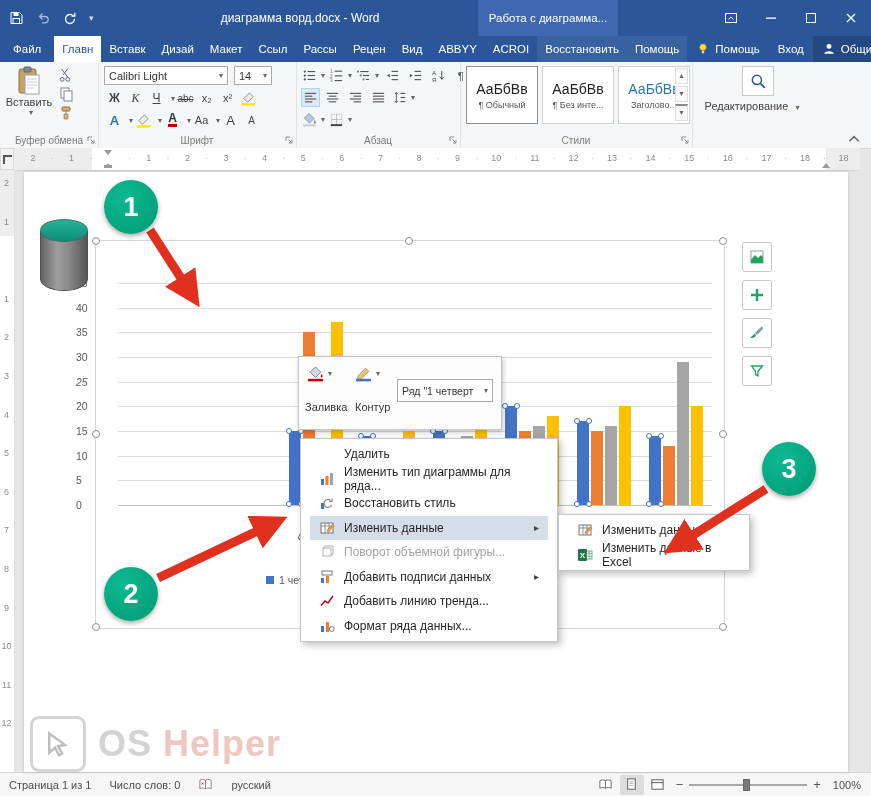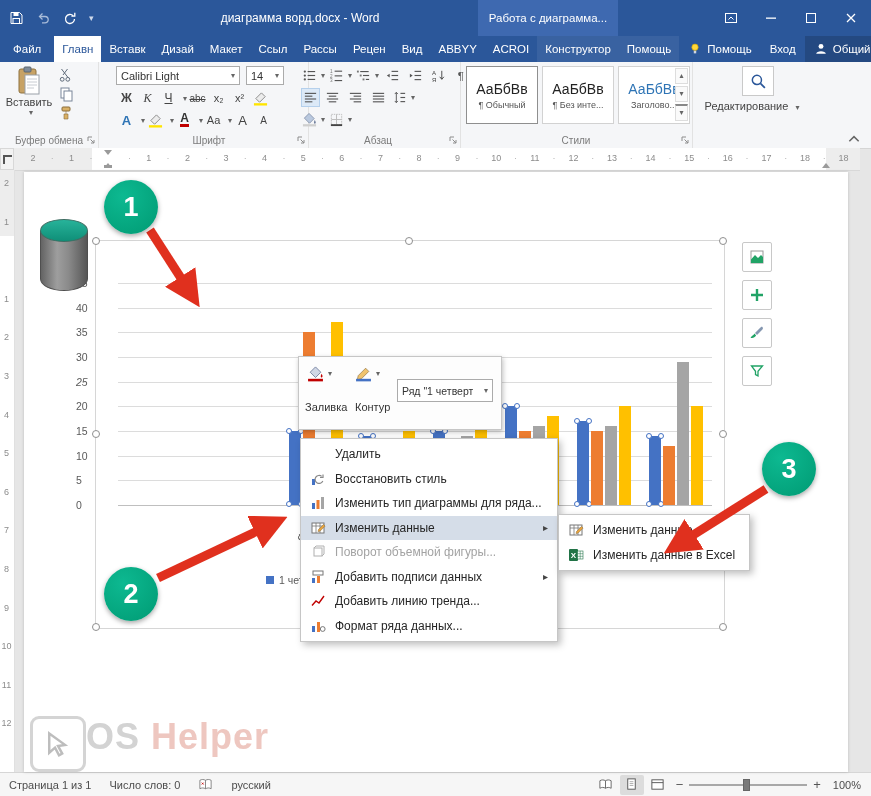--- a/index.html
+++ b/index.html
@@ -118,36 +118,36 @@
               border-radius:2px;display:flex;align-items:center;justify-content:center;}
   .chart-sbtn .ico{width:16px;height:16px;}
   
   #minibar{position:absolute;left:298px;top:356px;width:202px;height:72px;background:#fdfdfd;border:1px solid #c6c6c6;
            box-shadow:1px 2px 5px rgba(0,0,0,.25);}
   .mb-iconbtn{position:absolute;display:flex;align-items:center;}
   .mb-iconbtn .ico{width:17px;height:17px;}
   .mb-label{position:absolute;font-size:11px;color:#333;}
   #series-combo{left:98px;top:22px;width:96px;height:23px;font-size:10.5px;}
   
-  .menu{background:#fff;border:1px solid #c6c6c6;box-shadow:3px 3px 7px rgba(0,0,0,.25);padding:3px 0;box-sizing:border-box;}
+  .menu{background:#fff;border:1px solid #c6c6c6;box-shadow:3px 3px 7px rgba(0,0,0,.25);padding:3px 9px;box-sizing:border-box;}
   #ctxmenu{position:absolute;left:300px;top:438px;width:258px;}
   #submenu{position:absolute;left:558px;top:514px;width:192px;}
   .ctxitem{height:24.5px;display:flex;align-items:center;padding-left:34px;position:relative;font-size:12px;color:#262626;}
   .ctxitem.hl{background:#d5dde8;}
   .ctxitem.dis{color:#a3a3a3;}
   .micon{position:absolute;left:9px;top:4px;width:16px;height:16px;display:inline-flex;}
   .micon svg{width:100%;height:100%;}
   .subarrow{position:absolute;right:9px;font-size:10px;color:#444;}
   
   #arrows{position:absolute;left:0;top:0;width:871px;height:796px;pointer-events:none;z-index:50;}
   #callouts{position:absolute;left:0;top:0;width:0;height:0;z-index:52;}
   .callout{position:absolute;width:54px;height:54px;border-radius:50%;color:#fff;font-size:27px;font-weight:bold;
            display:flex;align-items:center;justify-content:center;
            background:radial-gradient(circle at 35% 30%,#0db991,#009a73);box-shadow:0 2px 5px rgba(0,0,0,.35);}
-  #watermark{position:absolute;left:30px;top:716px;display:flex;align-items:flex-start;gap:0;z-index:12;}
+  #watermark{position:absolute;left:30px;top:716px;display:flex;align-items:center;gap:12px;z-index:12;}
   .wm-box{width:50px;height:50px;border:3px solid #d4d4d4;border-radius:9px;display:flex;align-items:center;justify-content:center;}
   .wm-box .ico{width:28px;height:28px;}
   .wm-text{font-size:36px;font-weight:800;letter-spacing:1px;}
   .wm-os{color:#d3d3d3;}
   .wm-helper{color:#eec7c0;}
   
   .statusbar{position:absolute;left:0;top:772px;width:871px;height:24px;background:#f6f6f6;border-top:1px solid #d6d6d6;
              display:flex;align-items:center;font-size:11px;color:#4d4d4d;box-sizing:border-box;}
   .sb-item{padding:0 9px;display:flex;align-items:center;gap:4px;white-space:nowrap;}
   .sb-item .ico{width:15px;height:15px;}
@@ -233,21 +233,21 @@
         <div class="tab active">Главн</div>
         <div class="tab">Вставк</div>
         <div class="tab">Дизай</div>
         <div class="tab">Макет</div>
         <div class="tab">Ссыл</div>
         <div class="tab">Рассы</div>
         <div class="tab">Рецен</div>
         <div class="tab">Вид</div>
         <div class="tab">ABBYY</div>
         <div class="tab">ACROI</div>
-        <div class="tab ctx">Конструктор</div>
+        <div class="tab ctx">Восстановить</div>
         <div class="tab ctx">Помощь</div>
       </div>
     <div class="tr-right">
       <div class="tr-item">
         <span class="ico">
             <svg viewBox="0 0 16 16">
               <circle cx="8" cy="6" r="3.6" fill="#ffd83d" stroke="#d9ab00" stroke-width=".8"></circle>
               <rect x="6.6" y="10" width="2.8" height="3" fill="#cfd6e2"></rect>
             </svg>
           </span>
@@ -305,21 +305,21 @@
         </div>
       <div class="glabel">Буфер обмена</div>
       <span class="launcher ico">
           <svg viewBox="0 0 10 10">
             <path d="M2 6V2h4" fill="none" stroke="#8c8c8c"></path>
             <path d="M4.5 4.5 8 8M8 5v3H5" fill="none" stroke="#8c8c8c"></path>
           </svg>
         </span>
     </div>
 
-    <div class="rgroup" style="left:98px;width:198px;margin-left:12px;">
+    <div class="rgroup" style="left:98px;width:198px;">
       <div class="combo" style="left:6px;top:4px;width:124px;">
         <span>Calibri Light</span>
         <span class="car">▾</span>
       </div>
       <div class="combo" style="left:136px;top:4px;width:38px;">
         <span>14</span>
         <span class="car">▾</span>
       </div>
       <div id="font-btns">
           <span class="sbtn fb-b">Ж</span>
@@ -813,35 +813,35 @@
   </div>
 
   <div id="ctxmenu" class="menu">
       <div class="ctxitem">
         <span class="mlabel">Удалить</span>
       </div>
       <div class="ctxitem">
         <span class="micon">
           <svg viewBox="0 0 16 16">
             <rect x="2" y="8" width="3" height="6" fill="#4472c4"></rect>
+            <rect x="6.5" y="5" width="3" height="9" fill="#ed7d31"></rect>
+            <rect x="11" y="2" width="3" height="12" fill="#a5a5a5"></rect>
+          </svg>
+        </span>
+        <span class="mlabel">Изменить тип диаграммы для ряда...</span>
+      </div>
+      <div class="ctxitem">
+        <span class="micon">
+          <svg viewBox="0 0 16 16">
+            <rect x="2" y="8" width="3" height="6" fill="#4472c4"></rect>
             <path d="M12.8 10a4 4 0 1 1-1.1-4.6" fill="none" stroke="#888" stroke-width="1.2"></path>
             <path d="M13 3.5v3h-3" fill="none" stroke="#888" stroke-width="1.2"></path>
           </svg>
         </span>
         <span class="mlabel">Восстановить стиль</span>
-      </div>
-      <div class="ctxitem">
-        <span class="micon">
-          <svg viewBox="0 0 16 16">
-            <rect x="2" y="8" width="3" height="6" fill="#4472c4"></rect>
-            <rect x="6.5" y="5" width="3" height="9" fill="#ed7d31"></rect>
-            <rect x="11" y="2" width="3" height="12" fill="#a5a5a5"></rect>
-          </svg>
-        </span>
-        <span class="mlabel">Изменить тип диаграммы для ряда...</span>
       </div>
       <div class="ctxitem hl">
         <span class="micon">
           <svg viewBox="0 0 16 16">
             <rect x="2" y="3" width="12" height="10" fill="#fff" stroke="#777"></rect>
             <path d="M2 6h12M6 3v10M10 3v10" stroke="#777" stroke-width=".8"></path>
             <path d="M8.5 9.5l5-5 1.6 1.6-5 5-2.1.5z" fill="#e8a33d" stroke="#8a6d3b" stroke-width=".5"></path>
           </svg>
         </span>
         <span class="mlabel">Изменить данные</span>

